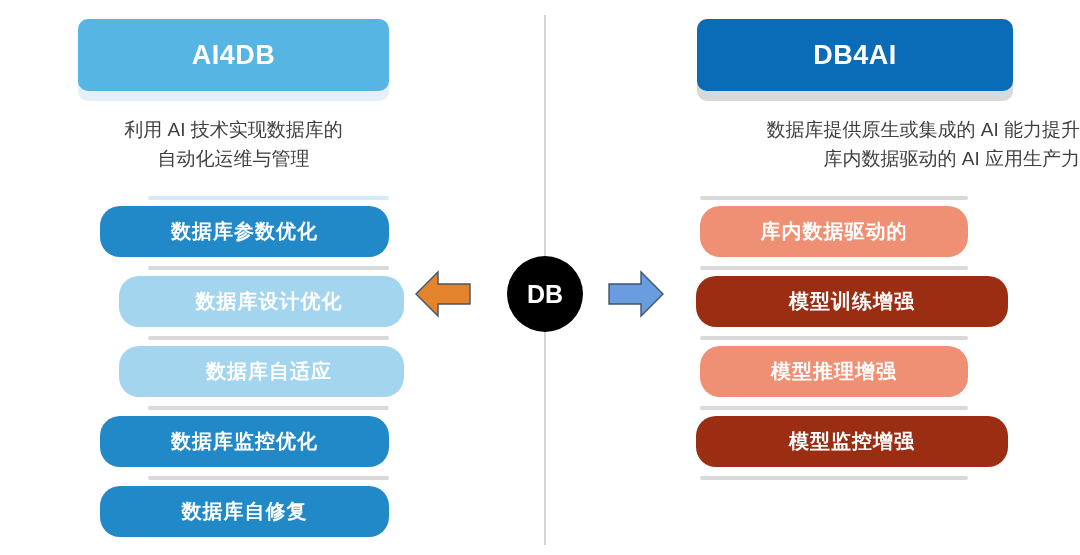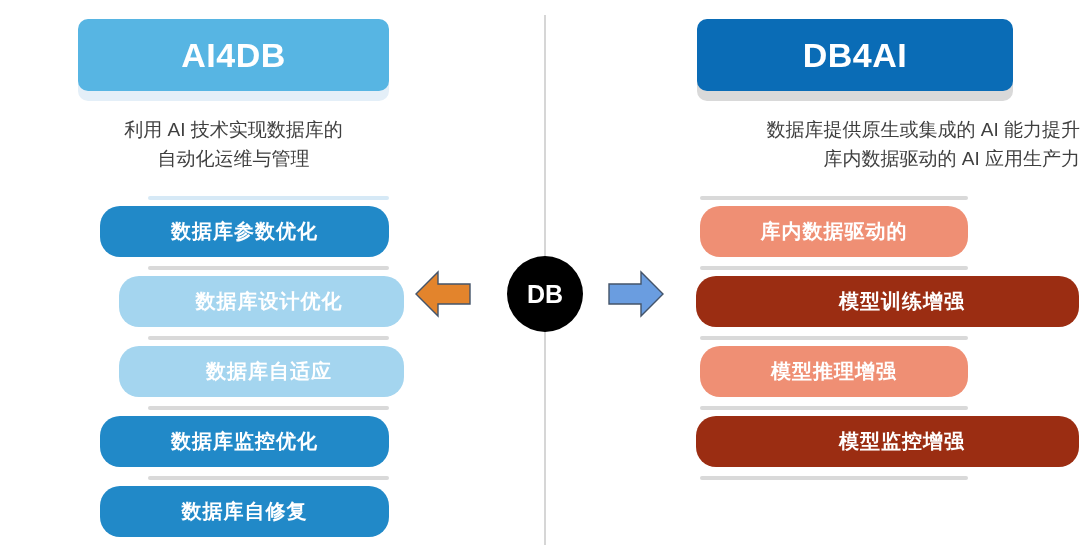--- a/index.html
+++ b/index.html
@@ -58,21 +58,21 @@
     position: absolute;
     left: 0;
     top: 0;
     width: 100%;
     height: 72px;
     border-radius: 10px;
     display: flex;
     align-items: center;
     justify-content: center;
     color: #ffffff;
-    font-size: 34px;
+    font-size: 27px;
     font-weight: bold;
     letter-spacing: 0.5px;
   }
   .header-wrap.left  .header-pill { background: #57b5e3; }
   .header-wrap.right .header-pill { background: #0a6cb6; }
 
   
   .desc {
     position: absolute;
     top: 115px;
@@ -123,21 +123,21 @@
     font-weight: bold;
     letter-spacing: 1px;
   }
 
   
   .chip.blue-dark  { left: 100px; width: 289px; background: #2189c8; }
   .chip.blue-light { left: 119px; width: 270px; background: #a4d5ef; padding-left: 15px; }
 
   
   .chip.red-light { left: 700px; width: 268px; background: #ef8f74; }
-  .chip.red-dark  { left: 696px; width: 354px; background: #9b2d12; padding-left: 29px; }
+  .chip.red-dark  { left: 696px; width: 312px; background: #9b2d12; }
 
   
   .db-circle {
     position: absolute;
     left: 507px;
     top: 256px;
     width: 76px;
     height: 76px;
     border-radius: 50%;
     background: #000000;

